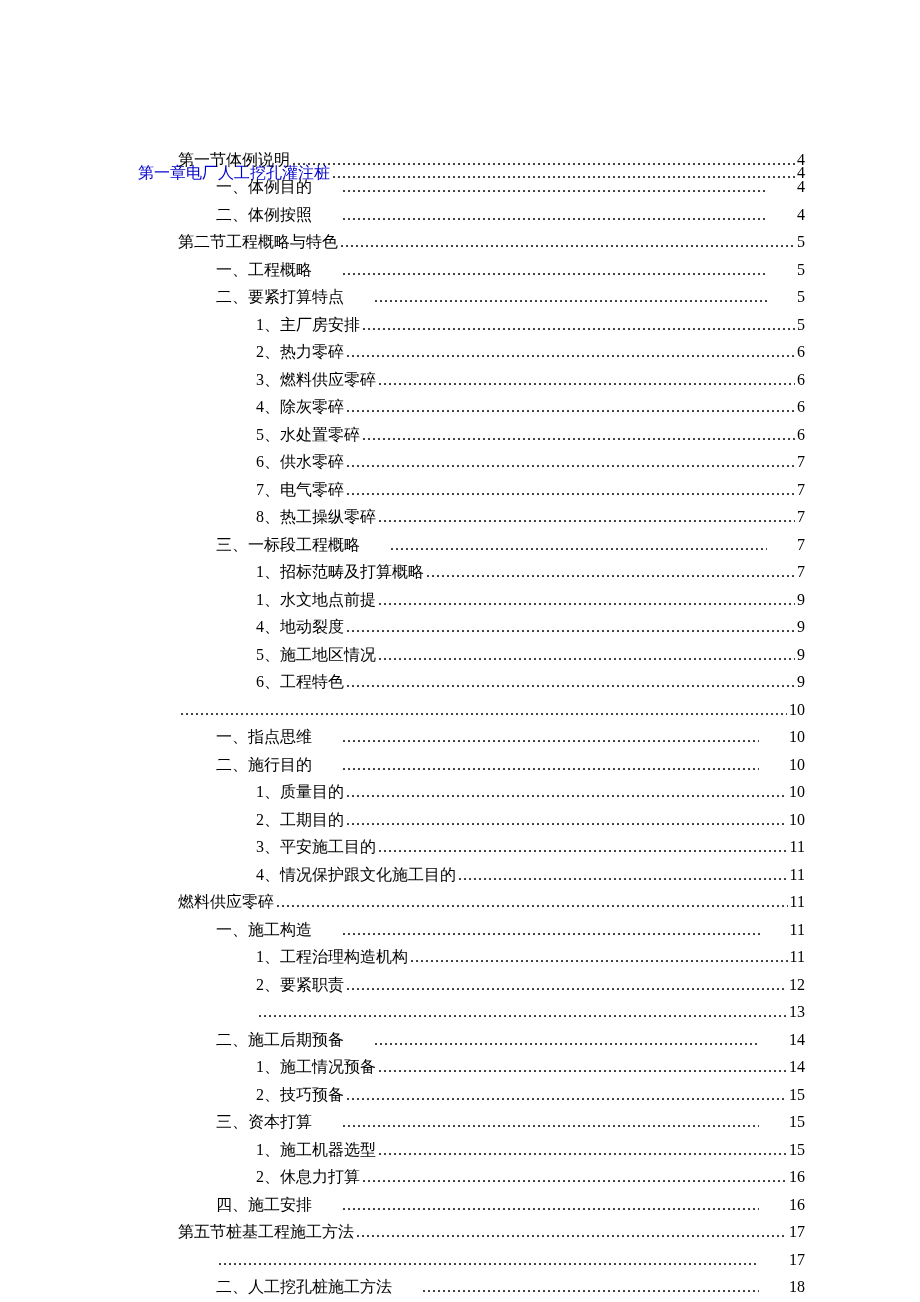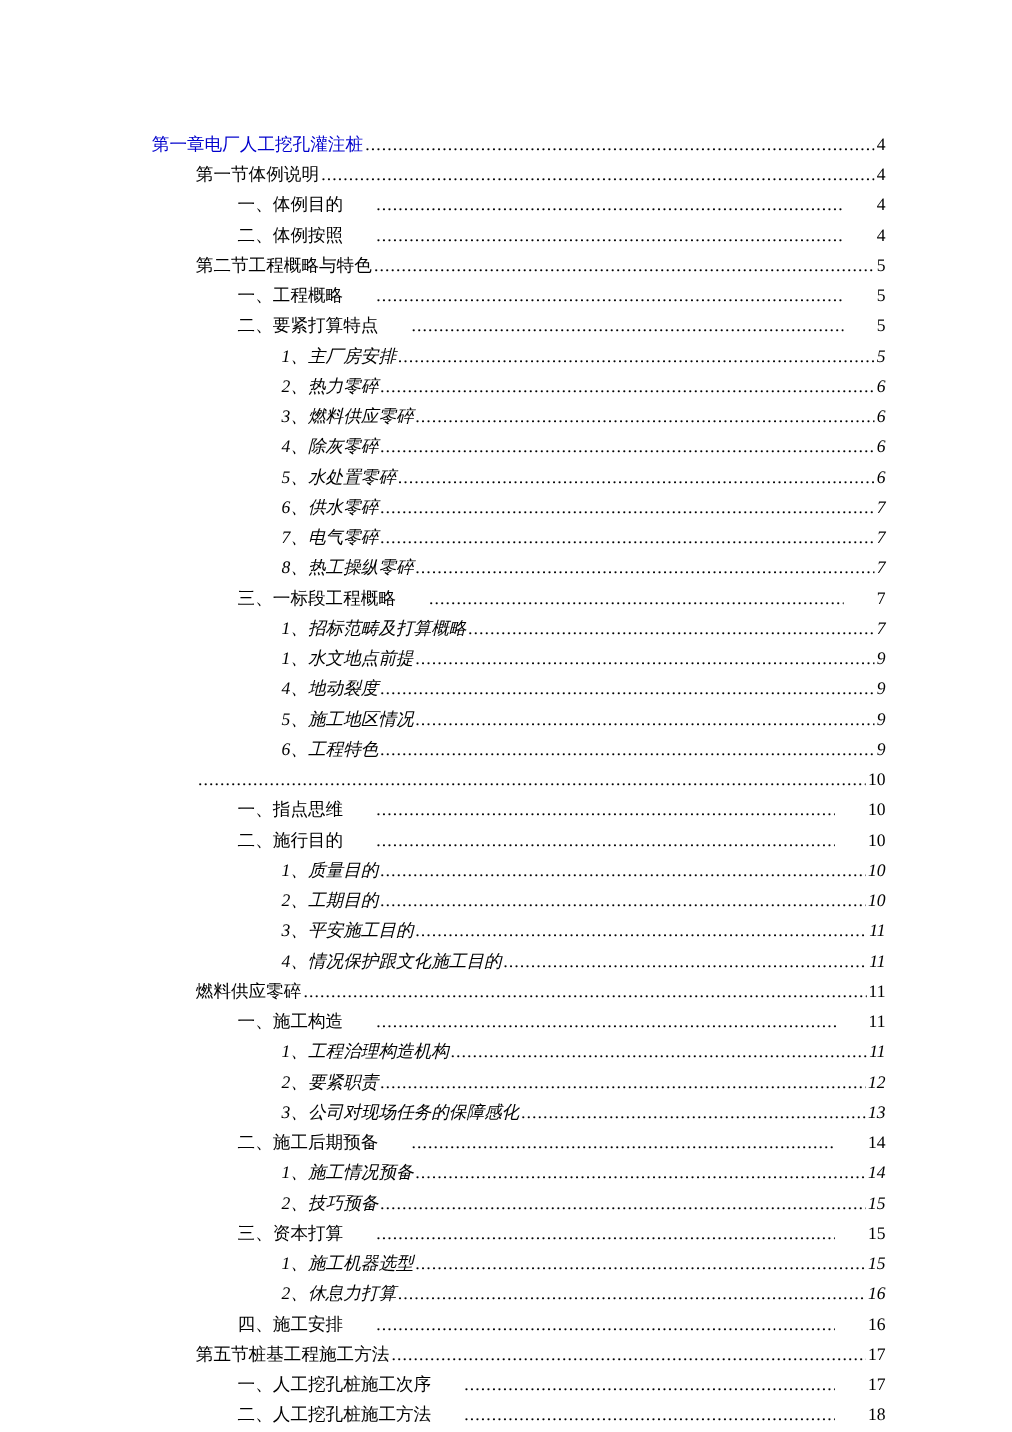--- a/index.html
+++ b/index.html
@@ -14,36 +14,36 @@
     }
     .toc { width: 100%; }
     .toc-item {
       display: flex;
       align-items: baseline;
       white-space: nowrap;
       line-height: 27.5px;
       height: 27.5px;
     }
     .toc-text { flex-shrink: 0; }
-    .toc-text.link { color: #0000cc; }
+    .toc-text.link { color: #0000cc; margin-top: 41px; }
     .dots {
       flex: 1;
       overflow: hidden;
       letter-spacing: 1px;
       color: #000;
       margin: 0 2px;
     }
     .dots::before {
       content: "..................................................................................................................................................................";
     }
     .toc-page { flex-shrink: 0; color: #000; }
     .lvl-0 { padding-left: 0; }
     .lvl-1 { padding-left: 40px; align-items: center; }
     .lvl-2 { padding-left: 78px; gap: 28px; }
-    .lvl-3 { padding-left: 118px; font-style: italic; }
+    .lvl-3 { padding-left: 118px; }
   </style>
 </head>
 <body>
 
 <div class="toc" id="toc-container">
     <div class="toc-item lvl-0">
       <span class="toc-text link">第一章电厂人工挖孔灌注桩</span>
       <span class="dots"></span>
       <span class="toc-page">4</span>
     </div>
@@ -195,21 +195,20 @@
       <span class="toc-text">1、工程治理构造机构</span>
       <span class="dots"></span>
       <span class="toc-page">11</span>
     </div>
     <div class="toc-item lvl-3">
       <span class="toc-text">2、要紧职责</span>
       <span class="dots"></span>
       <span class="toc-page">12</span>
     </div>
     <div class="toc-item lvl-3">
-      <span class="toc-text">3、公司对现场任务的保障感化</span>
       <span class="dots"></span>
       <span class="toc-page">13</span>
     </div>
     <div class="toc-item lvl-2">
       <span class="toc-text">二、施工后期预备</span>
       <span class="dots"></span>
       <span class="toc-page">14</span>
     </div>
     <div class="toc-item lvl-3">
       <span class="toc-text">1、施工情况预备</span>
@@ -240,21 +239,20 @@
       <span class="toc-text">四、施工安排</span>
       <span class="dots"></span>
       <span class="toc-page">16</span>
     </div>
     <div class="toc-item lvl-1">
       <span class="toc-text">第五节桩基工程施工方法</span>
       <span class="dots"></span>
       <span class="toc-page">17</span>
     </div>
     <div class="toc-item lvl-2">
-      <span class="toc-text">一、人工挖孔桩施工次序</span>
       <span class="dots"></span>
       <span class="toc-page">17</span>
     </div>
     <div class="toc-item lvl-2">
       <span class="toc-text">二、人工挖孔桩施工方法</span>
       <span class="dots"></span>
       <span class="toc-page">18</span>
     </div>
   </div>
 

